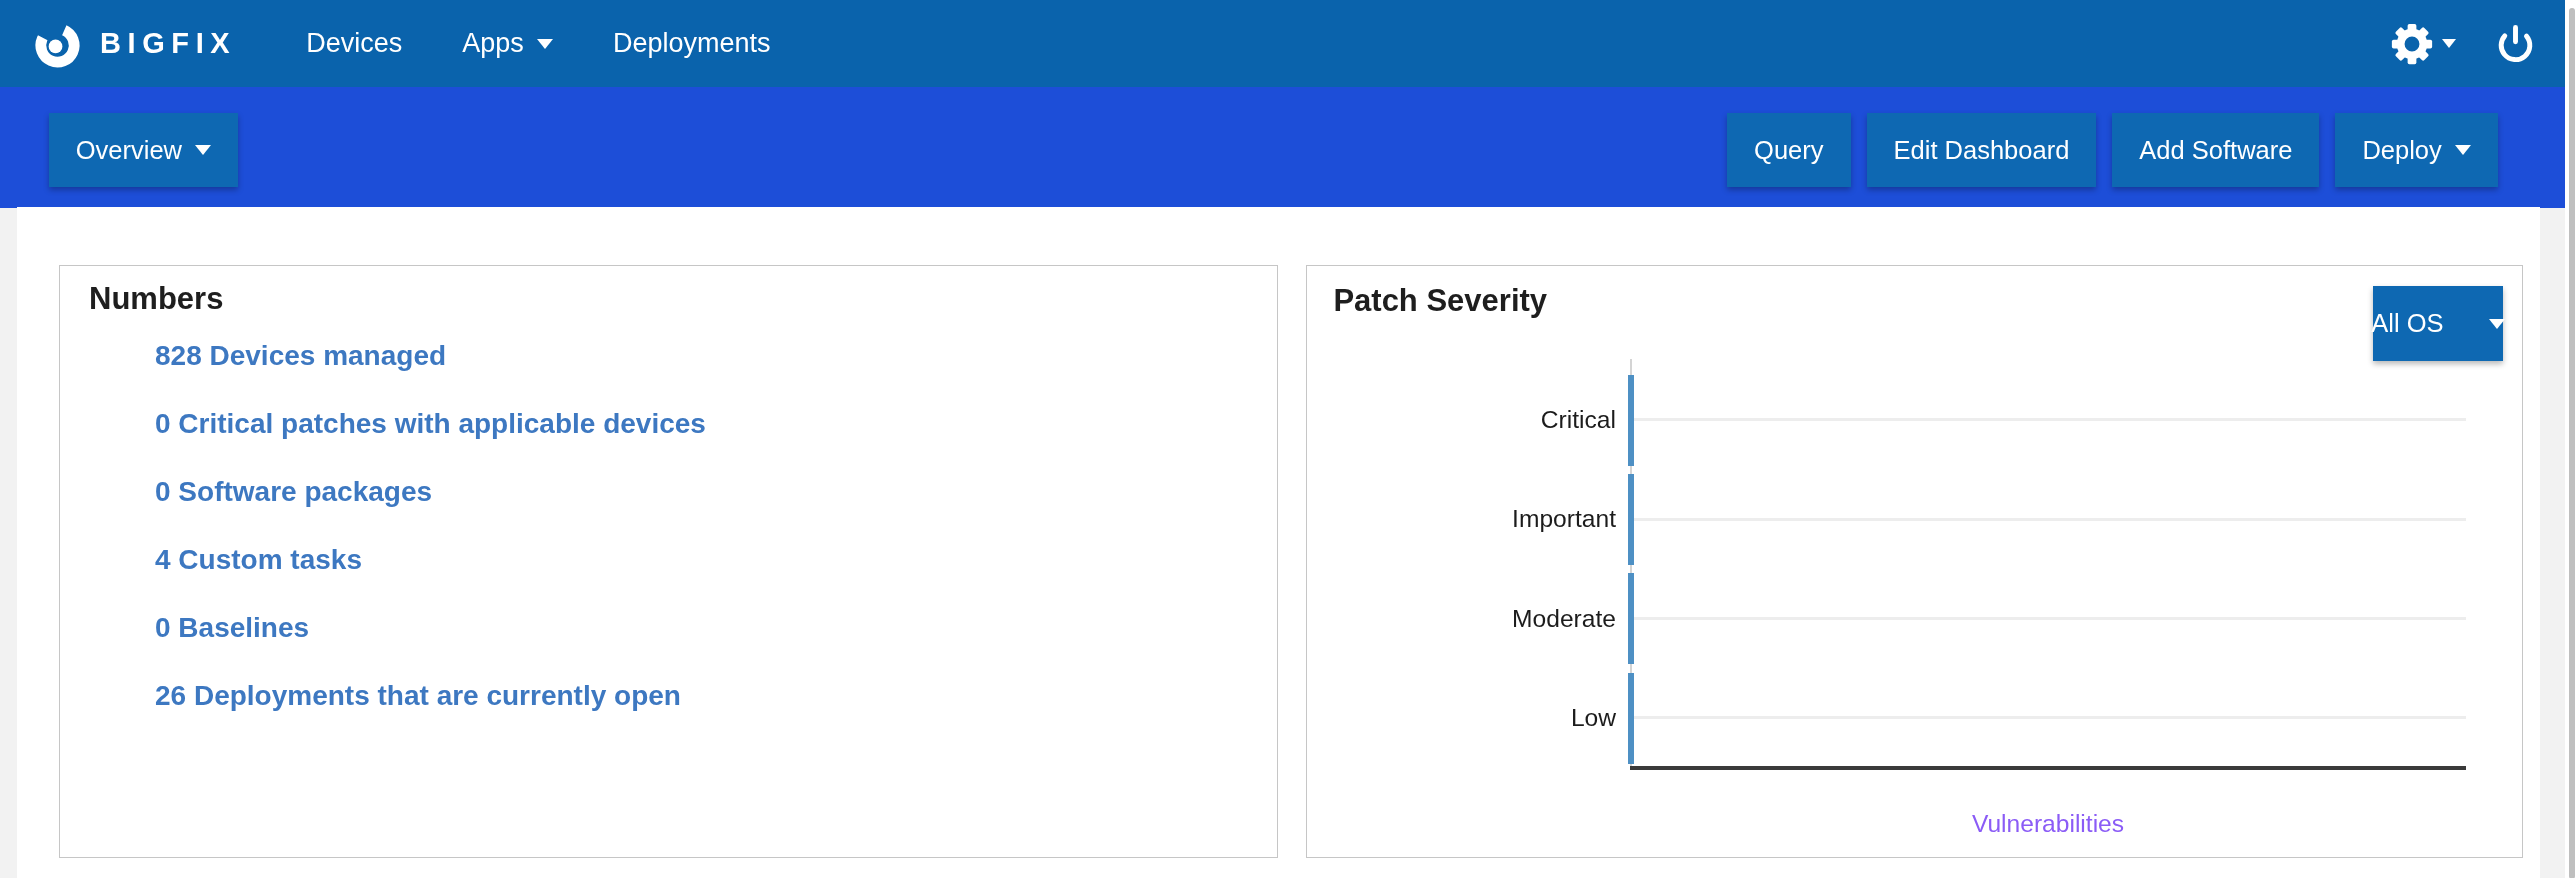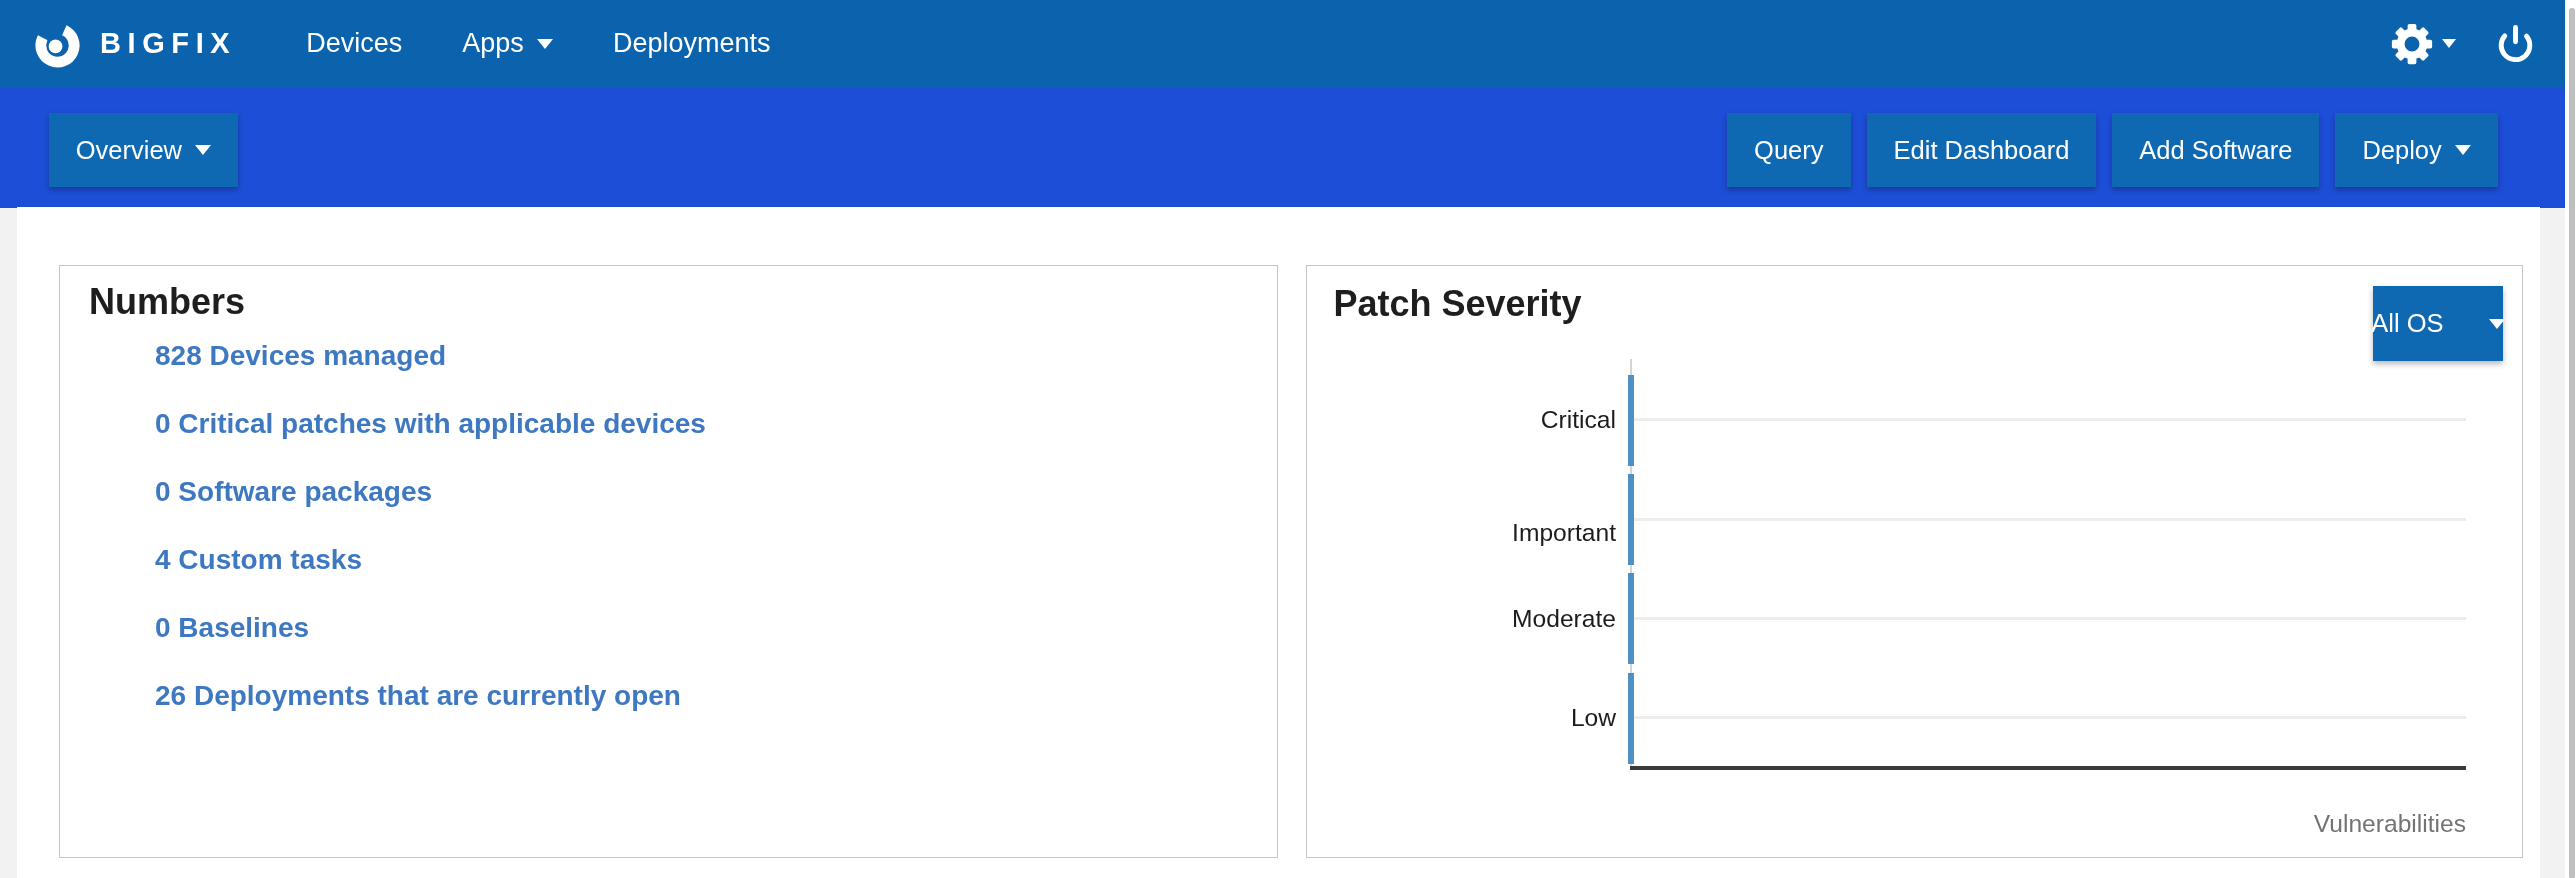--- a/index.html
+++ b/index.html
@@ -31,41 +31,41 @@
          box-shadow:0 2.8px 5.7px rgba(0,0,0,0.28); cursor:pointer; white-space:nowrap; }
   .btn .caret { margin-left:13.2px; border-top-color:#ffffff; }
   .view-btn { position:absolute; left:49px; top:26.4px; padding:0 24.6px; min-width:189px; }
   .toolbar-right { position:absolute; right:67px; top:26.4px; display:flex; }
   .toolbar-right .btn { margin-left:16px; padding:0 27px; }
 
   
   .card { position:absolute; left:17px; top:207px; width:2523px; height:671px; background:#ffffff; }
   .panel { position:absolute; top:58px; height:593px; background:#ffffff;
            border:1.9px solid #c6c6c6; }
-  .panel-title { font-size:36px; font-weight:bold; color:#1e1e1e; position:absolute; }
+  .panel-title { font-size:31px; font-weight:bold; color:#1e1e1e; position:absolute; }
   .numbers-panel { left:42px; width:1219px; }
   .numbers-panel .panel-title { left:29px; top:15px; }
   .stat-links { position:absolute; left:95px; top:56px; display:flex; flex-direction:column; }
   .stat-link { height:68px; display:flex; align-items:center; font-size:28px; font-weight:bold;
                color:#3d78c1; text-decoration:none; cursor:pointer; white-space:nowrap; }
 
   .patch-panel { left:1289px; width:1217px; }
   .patch-panel .panel-title { left:26.4px; top:17px; }
   .os-btn { position:absolute; right:19px; top:20px; width:130px; height:75px; padding:14px;gap:32px; }
 
   
   .chart { position:absolute; left:0; top:93px; width:1213px; height:413px; }
   .cat-label { position:absolute; left:0; width:309px; height:98px; display:flex;
                align-items:center; justify-content:flex-end; font-size:24.6px; color:#1c1c1c; }
   .gridline { position:absolute; left:325px; width:834px; height:2.8px; background:#ededed; }
   .chart-bar { position:absolute; left:321px; width:5.7px; background:#4e90c4; }
   .y-axis { position:absolute; left:323px; top:0; width:1.9px; height:409px; background:#d4d4d4; }
   .x-axis { position:absolute; left:323px; top:407px; width:836px; height:3.8px; background:#3a3a3a; }
-  .x-label { position:absolute; left:323px; top:544px; width:836px; text-align:right;
-             font-size:24.6px; color:#737373; }
+  .x-label { position:absolute; left:323px; top:544px; width:836px; text-align:center;
+             font-size:24.6px; color:#8b5cf6; }
 
   
   .scrollbar { position:absolute; right:0; top:0; width:11.3px; height:878px; background:#ffffff; }
   .scroll-thumb { position:absolute; left:3.8px; top:7.6px; width:6.6px; height:871px;
                   background:#bfbfbf; border-radius:3.8px; cursor:pointer; }
 </style>
 </head>
 <body>
 
 <div class="screen">
@@ -159,21 +159,21 @@
       <button class="btn os-btn">
         <span>All OS</span>
         <span class="caret"></span>
       </button>
       <div class="chart">
         <div class="y-axis"></div>
         <div class="x-axis"></div>
       <div class="cat-label" style="top: 12.3px;">Critical</div>
           <div class="gridline" style="top: 59px;"></div>
           <div class="chart-bar" style="top: 16px; height: 91px; width: 5.7px; background: rgb(78, 144, 196);"></div>
-          <div class="cat-label" style="top: 125px; text-align: right;">Important</div>
+          <div class="cat-label" style="top: 111px; text-align: right;">Important</div>
           <div class="gridline" style="top: 159px;"></div>
           <div class="chart-bar" style="top: 115px; height: 91px; width: 5.7px; background: rgb(78, 144, 196);"></div>
           <div class="cat-label" style="top: 211px;">Moderate</div>
           <div class="gridline" style="top: 258px;"></div>
           <div class="chart-bar" style="top: 214px; height: 91px; width: 5.7px; background: rgb(78, 144, 196);"></div>
           <div class="cat-label" style="top: 310px;">Low</div>
           <div class="gridline" style="top: 357px;"></div>
           <div class="chart-bar" style="top: 314px; height: 91px; width: 5.7px; background: rgb(78, 144, 196);"></div>
         </div>
       <div class="x-label">Vulnerabilities</div>

